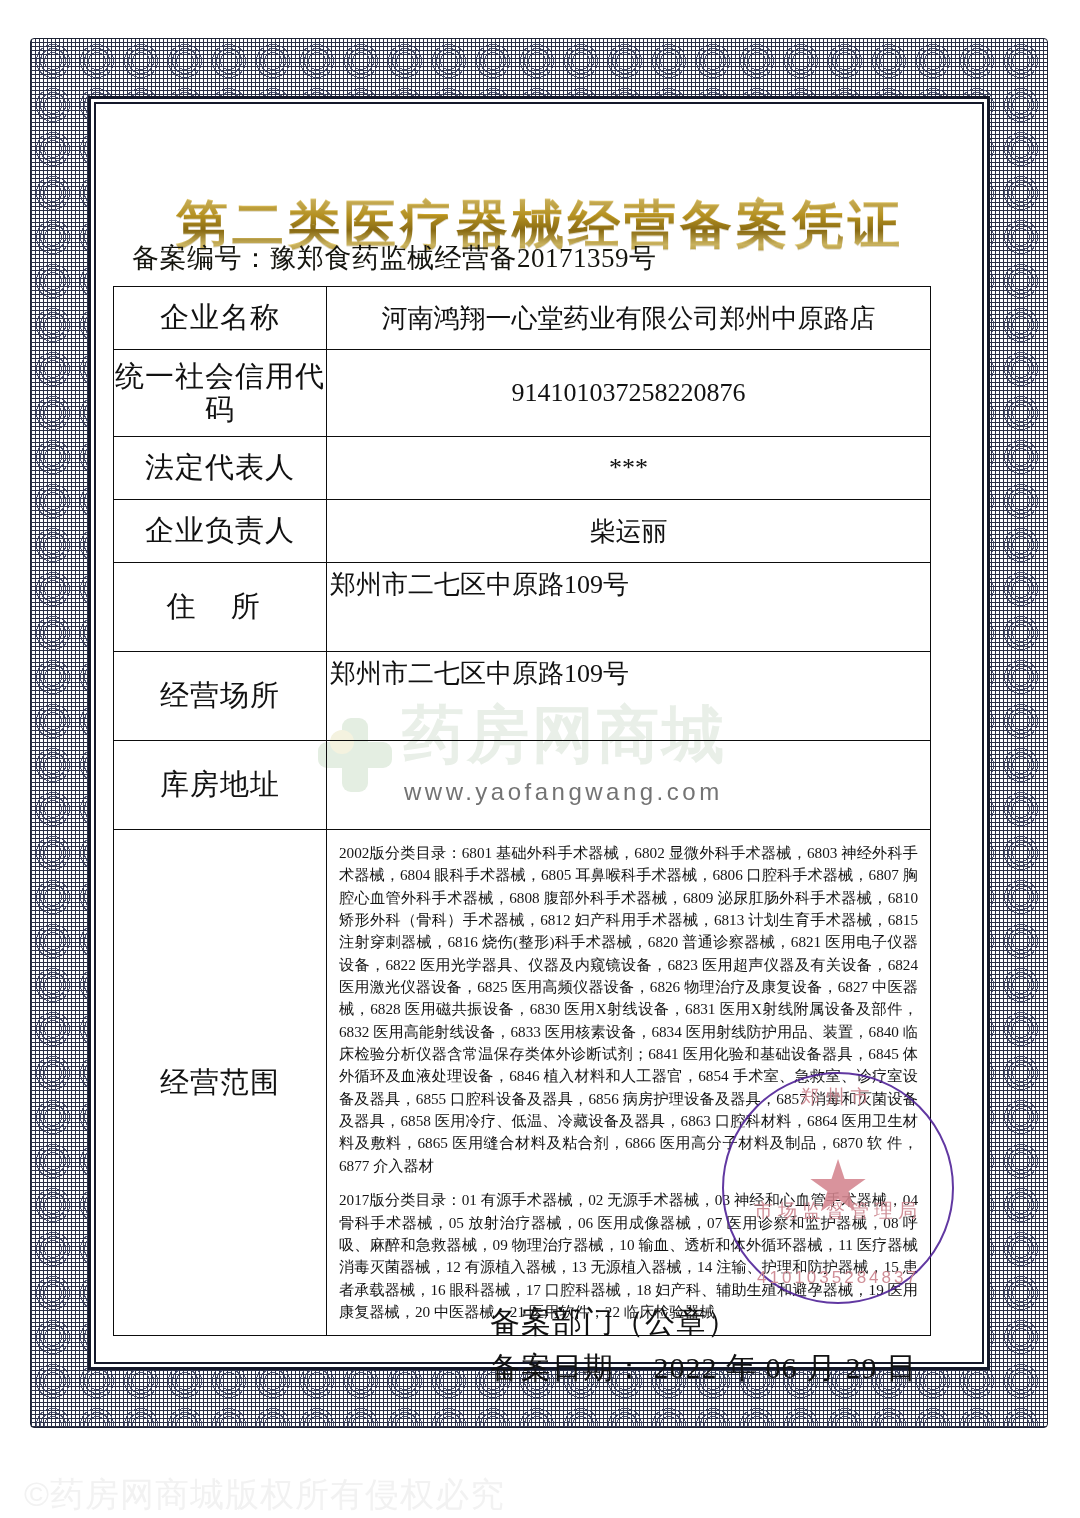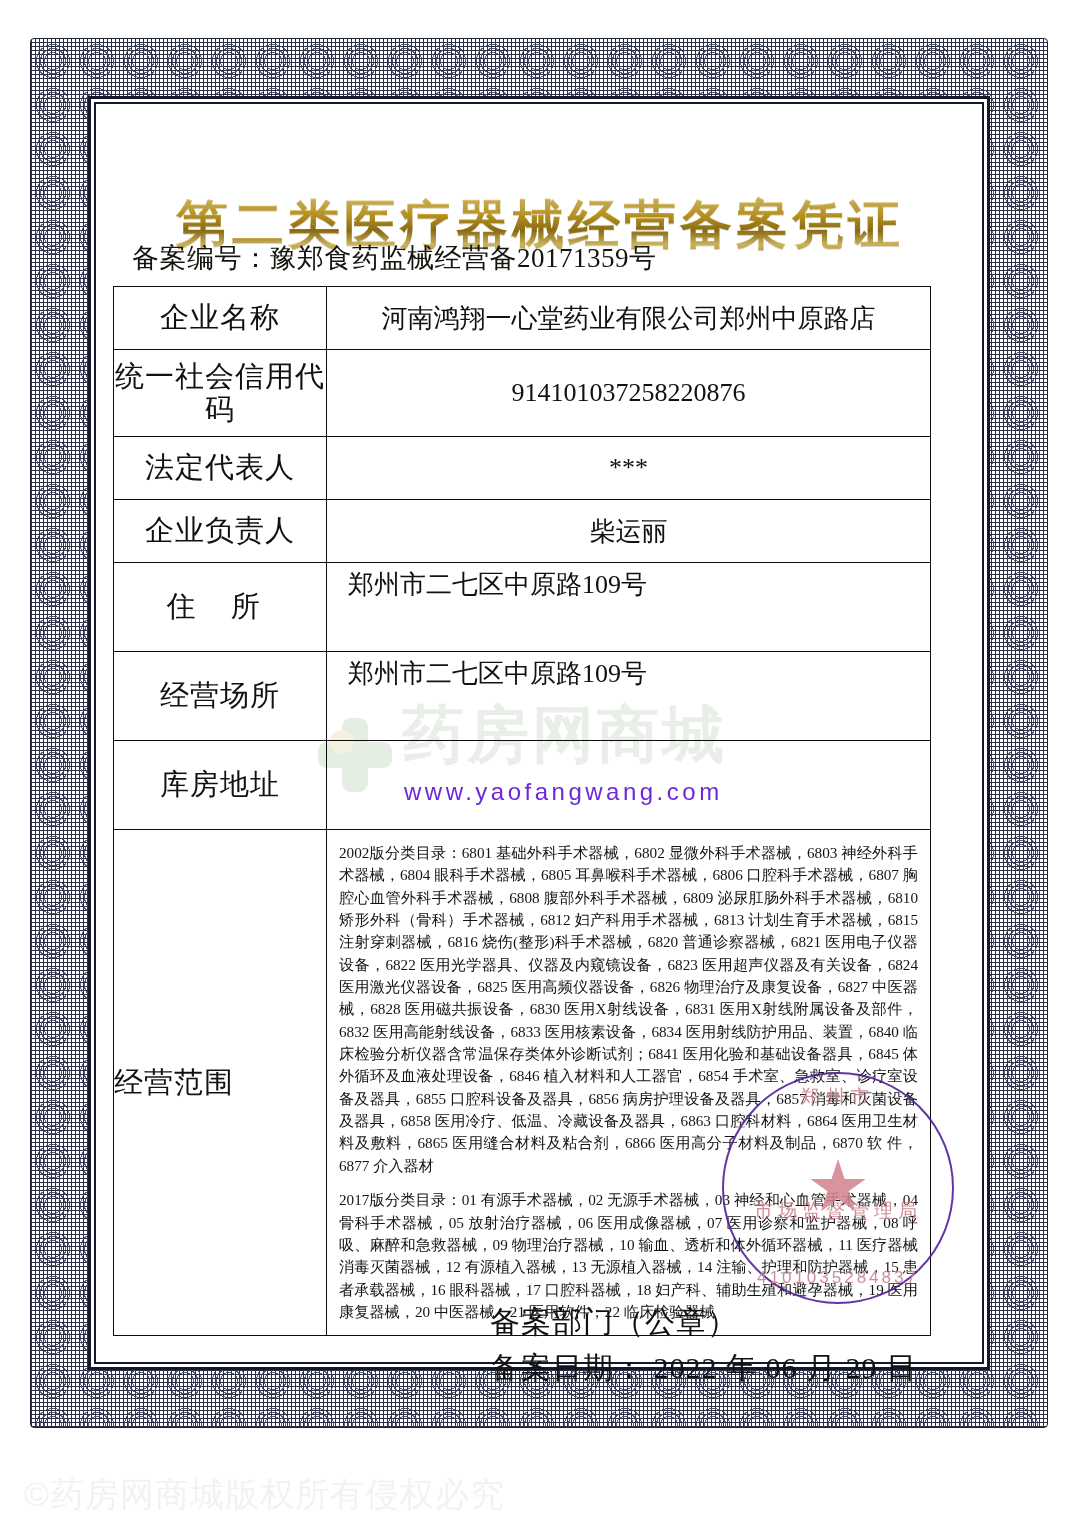--- a/index.html
+++ b/index.html
@@ -54,21 +54,21 @@
   }
   .wm-text{
     position:absolute;left:84px;top:4px;
     font-family:"Liberation Sans","DejaVu Sans",sans-serif;
     font-size:62px;font-weight:bold;color:#e9efe8;letter-spacing:3px;
     white-space:nowrap;line-height:1;
   }
   .wm-url{
     position:absolute;left:86px;top:78px;
     font-family:"Liberation Sans","DejaVu Sans",sans-serif;
-    font-size:24px;color:#6d28d9;letter-spacing:3.5px;white-space:nowrap;
+    font-size:24px;color:#737373;letter-spacing:3.5px;white-space:nowrap;
   }
   .wm-bottom{
     position:absolute;left:24px;top:1472px;
     font-family:"Liberation Sans","DejaVu Sans",sans-serif;
     font-size:34px;color:#f2f2f2;letter-spacing:1px;white-space:nowrap;
   }
 
   
   .title{
     position:absolute;left:0;top:190px;width:1080px;text-align:center;
@@ -94,35 +94,35 @@
     border:1.6px solid #0d0d0d;
     padding:0;vertical-align:middle;
   }
   .lab{
     width:212px;text-align:center;
     font-size:29px;color:#111;letter-spacing:1px;
   }
   .val{
     text-align:center;font-size:26px;color:#111;
   }
-  .val.left{text-align:left;padding-left:21px;vertical-align:top;padding-top:4px;}
+  .val.left{text-align:left;padding-left:3px;vertical-align:top;padding-top:4px;}
   .r1 td{height:62px;}
   .r2 td{height:86px;}
   .r3 td{height:62px;}
   .r4 td{height:62px;}
   .r5 td{height:62px;}
   .r6 td{height:84px;}
   .r7 td{height:84px;}
   .r8 td{height:84px;}
   .rscope td{height:490px;vertical-align:top;}
   .lab2{line-height:1.15;}
   .spaced{letter-spacing:14px;padding-left:14px;}
 
   .scope-label{
-    font-size:29px;color:#111;letter-spacing:1px;
+    text-align:center;font-size:29px;color:#111;letter-spacing:1px;
     vertical-align:middle !important;
   }
   .scope-body{
     padding:4px 6px 0 7px;
     font-size:15.2px;line-height:1.47;color:#131313;
     text-align:justify;letter-spacing:0px;
   }
   .scope-body p{margin:12px;}
 
   

